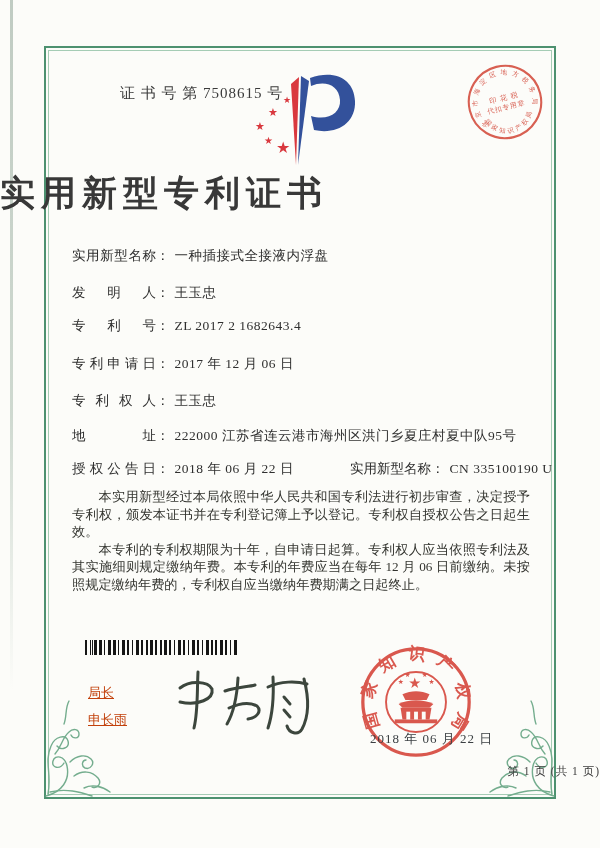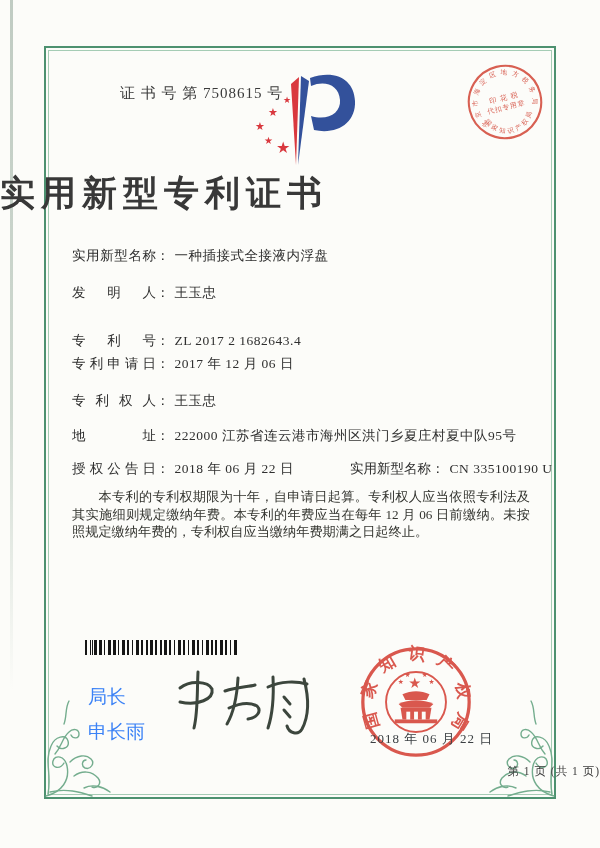--- a/index.html
+++ b/index.html
@@ -42,21 +42,21 @@
     font-size:13.2px; line-height:17.6px; text-align:justify; color:#33342f; }
   .body-text p { text-indent:2em; }
 
   .barcode { position:absolute; left:85px; top:640px; width:153px; height:15px;
     background-image:
       repeating-linear-gradient(90deg,#161616 0 2px,rgba(0,0,0,0) 2px 5px,#161616 5px 6px,rgba(0,0,0,0) 6px 9px,#161616 9px 12px,rgba(0,0,0,0) 12px 14px),
       repeating-linear-gradient(90deg,rgba(0,0,0,0) 0 7px,#161616 7px 8px,rgba(0,0,0,0) 8px 15px,#161616 15px 17px,rgba(0,0,0,0) 17px 23px);
   }
 
   .officer { position:absolute; left:88px; top:684px;
-    font-family:"Liberation Sans","DejaVu Sans",sans-serif; font-size:19px; color:#3b82f6; }
+    font-family:"Liberation Sans","DejaVu Sans",sans-serif; font-size:13px; color:#c2410c;text-decoration:underline; }
   .officer div { margin-bottom:9px; }
   .signature { position:absolute; left:168px; top:658px; width:150px; height:88px; }
 
   .cnipa-seal { position:absolute; left:358px; top:644px; width:116px; height:116px; opacity:.9; }
   .issue-date { position:absolute; left:370px; top:730px; font-size:13px; letter-spacing:1px; color:#3a3f42; z-index:3; }
 
   .tax-stamp { position:absolute; left:465px; top:62px; width:80px; height:80px;
     transform:rotate(-14deg); opacity:.85; }
 
   .footer { position:absolute; left:0; top:764px; width:600px; text-align:right;
@@ -111,41 +111,42 @@
 
 <div class="title">实用新型专利证书</div>
 
 <div class="fields">
   <div class="frow" style="top:0">
     <span class="flabel">实用新型名称</span><span>：</span><span class="fval">一种插接式全接液内浮盘</span>
   </div>
   <div class="frow" style="top:37px">
     <span class="flabel">发明人</span><span>：</span><span class="fval">王玉忠</span>
   </div>
-  <div class="frow" style="top:85px">
+  <div class="frow" style="top:70px">
     <span class="flabel">专利号</span><span>：</span><span class="fval">ZL 2017 2 1682643.4</span>
   </div>
   <div class="frow" style="top:108px">
     <span class="flabel">专利申请日</span><span>：</span><span class="fval">2017 年 12 月 06 日</span>
   </div>
   <div class="frow" style="top:145px">
     <span class="flabel">专利权人</span><span>：</span><span class="fval">王玉忠</span>
   </div>
   <div class="frow" style="top:180px">
     <span class="flabel">地址</span><span>：</span><span class="fval">222000 江苏省连云港市海州区洪门乡夏庄村夏中队95号</span>
   </div>
   <div class="frow" style="top:213px; width:462px;">
     <span class="flabel">授权公告日</span><span>：</span><span class="fval">2018 年 06 月 22 日</span>
     <span class="fpair2">
       <span>实用新型名称</span><span>：</span><span class="fval">CN 335100190 U</span>
     </span>
   </div>
 </div>
 
 <div class="body-text">
+  <p>本实用新型经过本局依照中华人民共和国专利法进行初步审查，决定授予专利权，颁发本证书并在专利登记簿上予以登记。专利权自授权公告之日起生效。</p>
   <p>本专利的专利权期限为十年，自申请日起算。专利权人应当依照专利法及其实施细则规定缴纳年费。本专利的年费应当在每年 12 月 06 日前缴纳。未按照规定缴纳年费的，专利权自应当缴纳年费期满之日起终止。</p>
 </div>
 
 <div class="barcode"></div>
 
 <div class="officer">
   <div>局长</div>
   <div>申长雨</div>
 </div>
 

